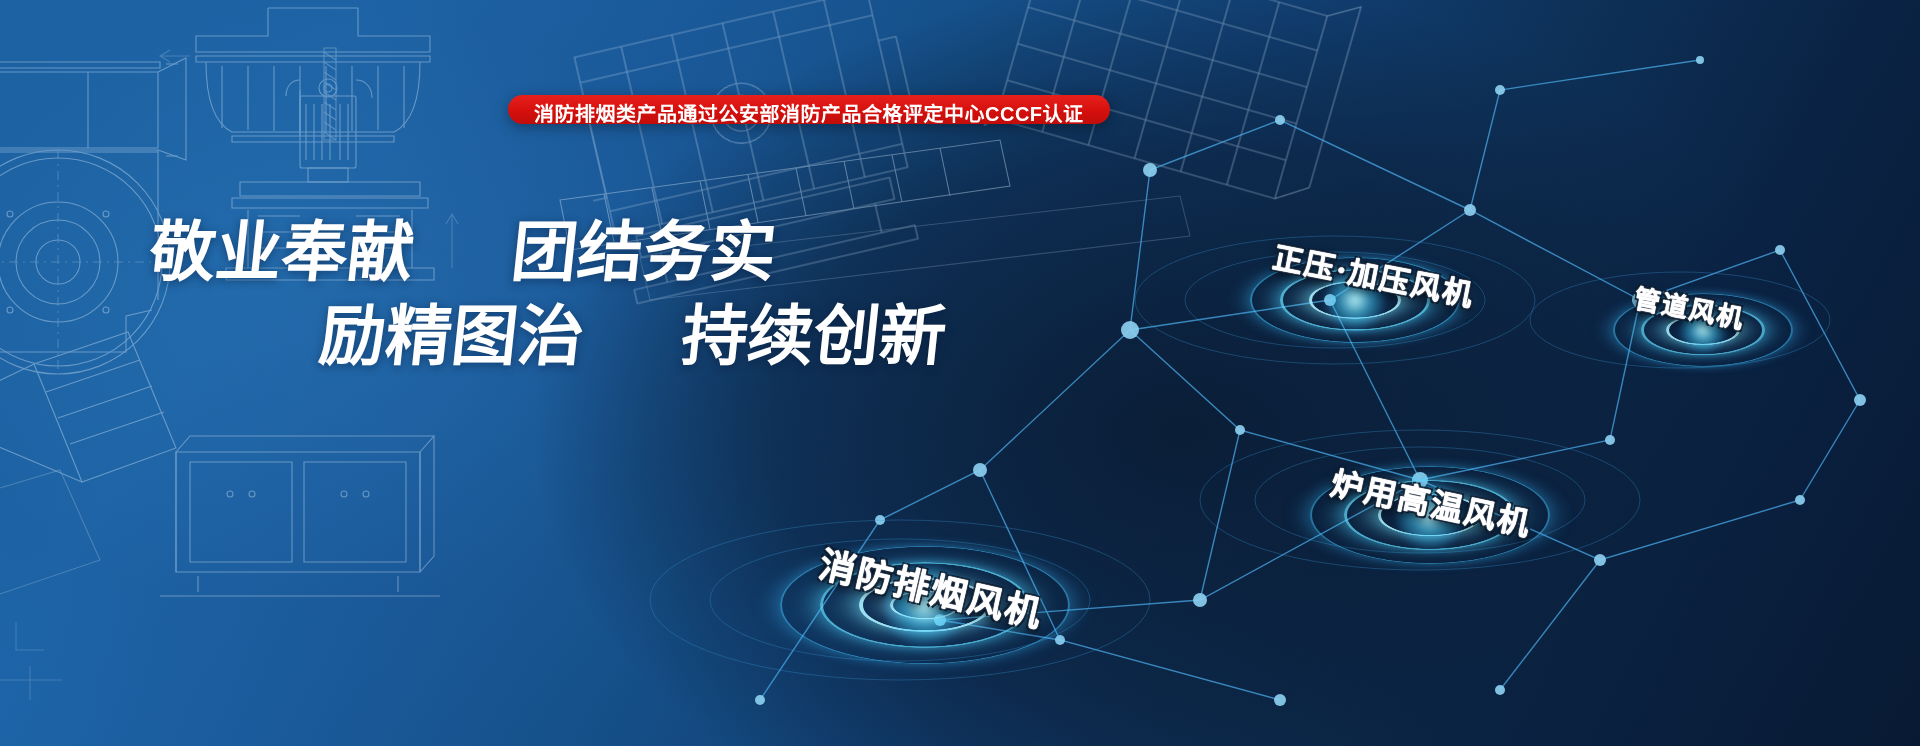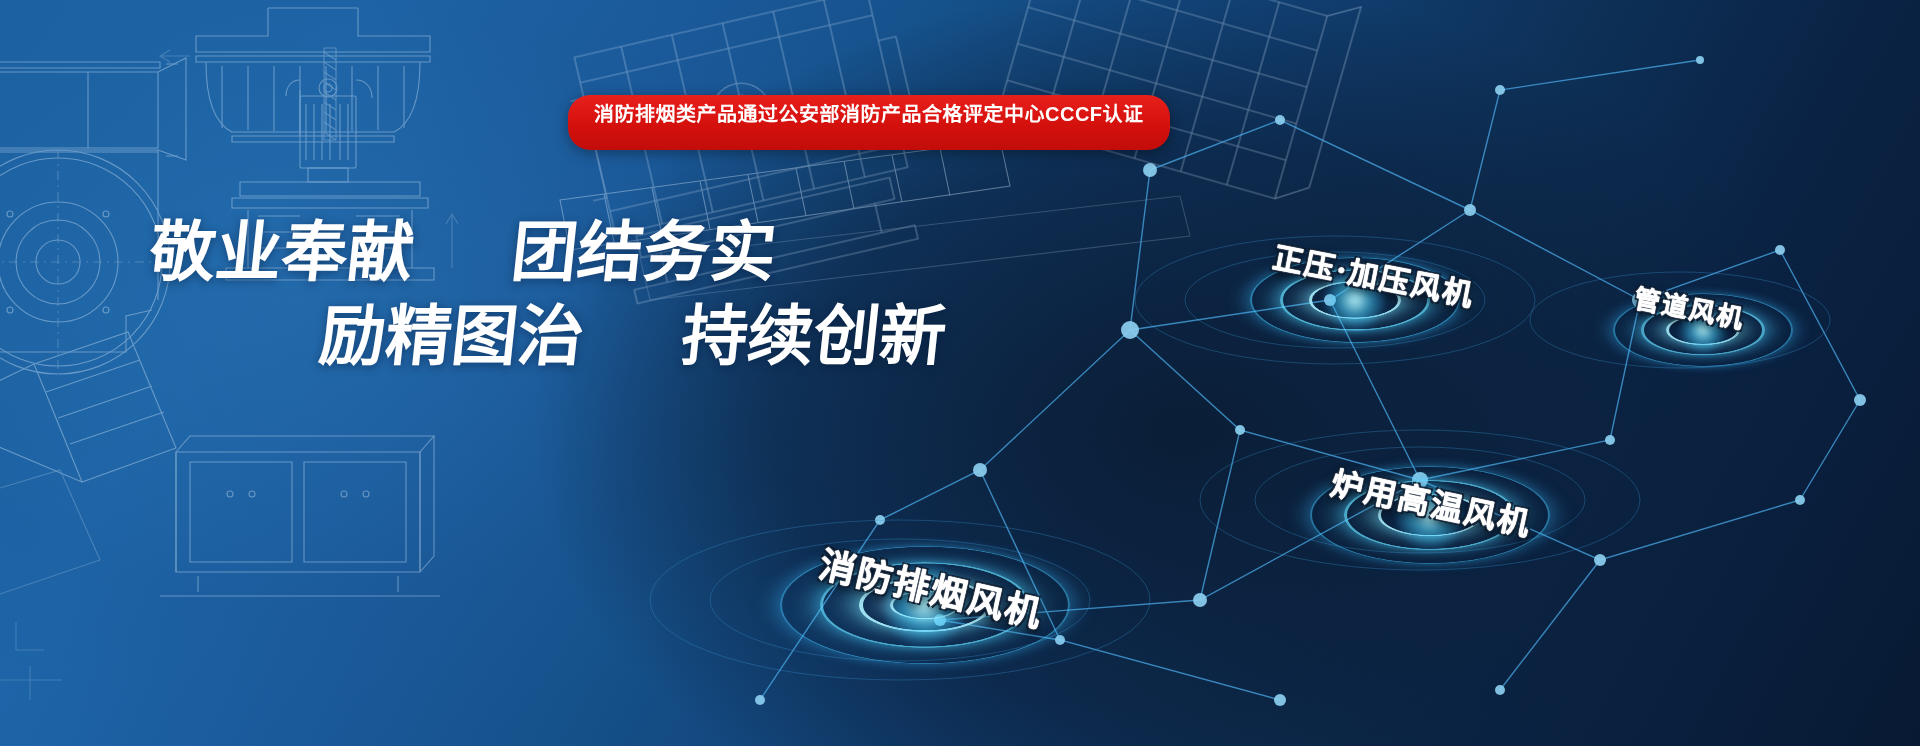--- a/index.html
+++ b/index.html
@@ -64,22 +64,22 @@
       2px -2px 0 rgba(6,22,42,0.95),
       -2px -2px 0 rgba(6,22,42,0.95),
       0 4px 10px rgba(0,0,0,0.85);
     -webkit-text-stroke:0.5px rgba(255,255,255,0.9);
     pointer-events:none;
   }
 
   
   #cert-banner {
     position:absolute;
-    left:568px; top:95px;
-    padding:9px 26px 26px 26px;
+    left:508px; top:95px;
+    padding:9px 26px 0 26px;
     background:linear-gradient(180deg,#e8201c 0%,#d4100d 55%,#c20d0a 100%);
     border-radius:22px;
     color:#ffffff;
     font-size:20px;
     font-weight:bold;
     letter-spacing:0.5px;
     line-height:1;
     white-space:nowrap;
     box-shadow:0 3px 14px rgba(0,0,0,0.35);
   }

